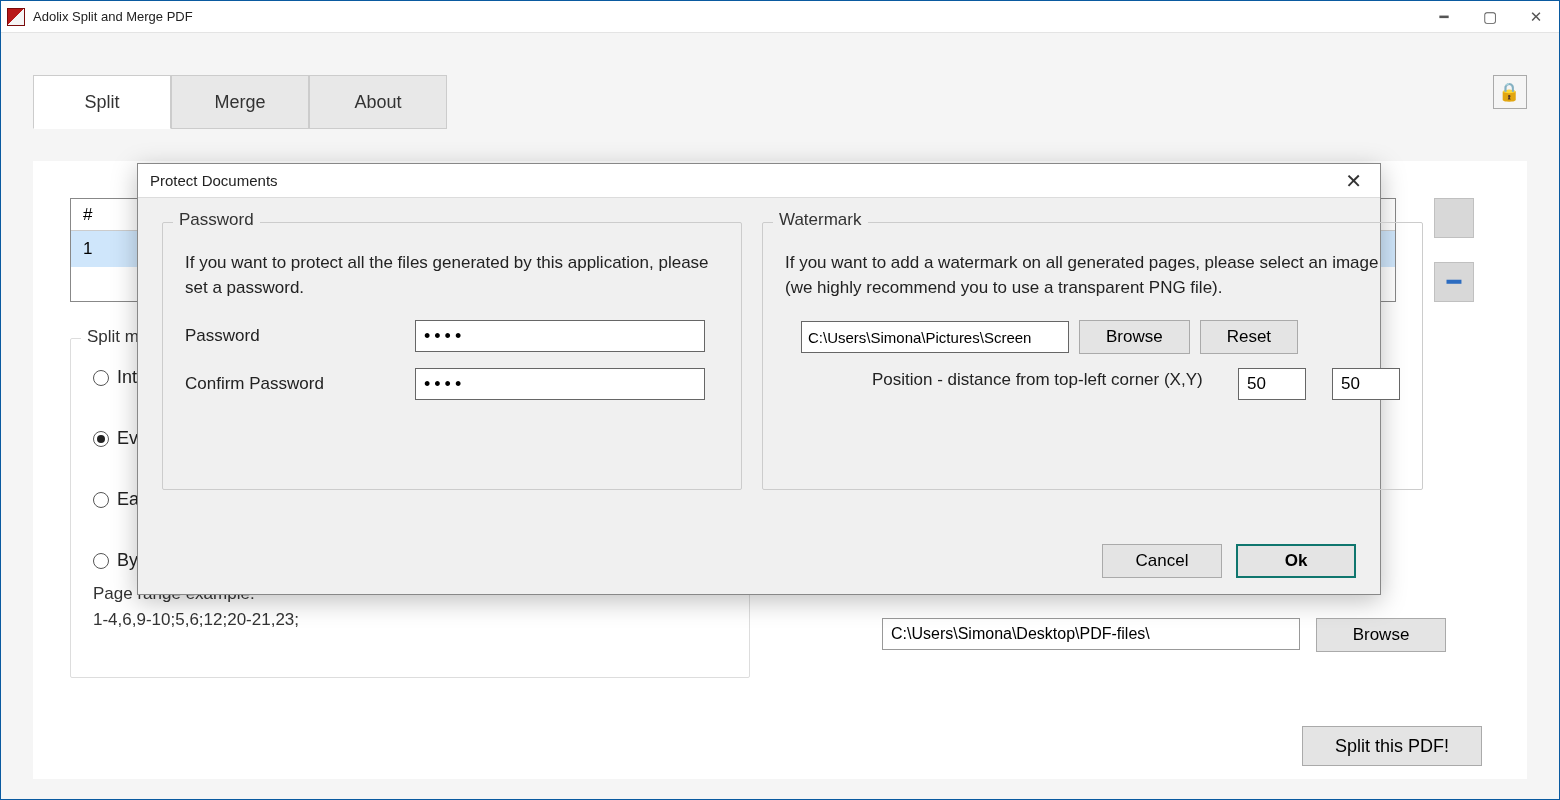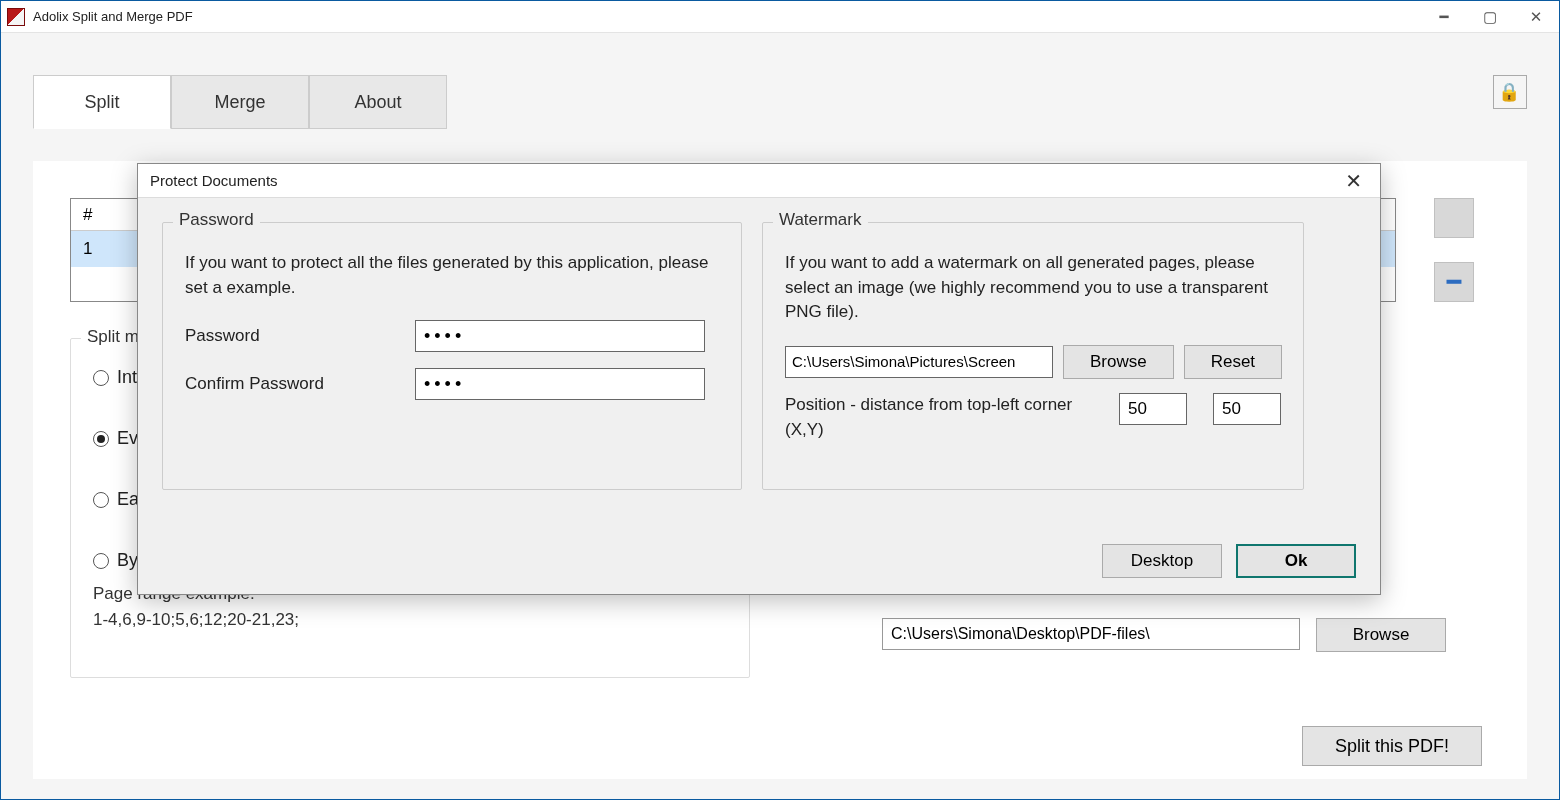--- a/index.html
+++ b/index.html
@@ -107,28 +107,28 @@
     height:34px; background:#fff; display:flex; align-items:center; padding:0 12px;
     font-size:15px; color:#222; border-bottom:1px solid #dcdcdc;gap:47px;
   }
   .dlg-close { margin-left:auto; font-size:20px; color:#333; cursor:pointer; padding:2px 6px;}
   .dlg-body { position:relative; padding:20px 24px 0 24px; height:330px;}
   .fieldset {
     position:absolute; top:24px; width:580px; height:268px;
     border:1px solid #ccc; border-radius:2px; padding:28px 22px 16px 22px;
   }
   .fs-pass { left:24px; }
-  .fs-wm { left:624px; width:542px; }
+  .fs-wm { left:624px; width:661px; }
   .fs-label { position:absolute; top:-13px; left:10px; background:#f0f0f0; padding:0 6px; font-size:17px; color:#333;}
   .desc { font-size:17px; color:#222; line-height:1.45; margin-bottom:20px;}
   .form-row { display:flex; align-items:center; margin:16px 0;}
   .form-label { width:230px; font-size:17px; color:#222;}
   .text-input { flex:0 0 290px; height:32px; border:1px solid #666; background:#fff; font-size:18px; padding:0 8px; letter-spacing:4px;}
   .wm-row { display:flex; align-items:center; gap:10px; margin-bottom:14px;}
-  .wm-path { flex:0 0 268px; height:32px; border:1px solid #666; background:#fff; font-size:15px; padding:0 6px; overflow:hidden; white-space:nowrap;}
+  .wm-path { flex:0 0 268px; height:32px; border:1px solid #666; background:#fff; font-size:15px; padding:0 6px; overflow:hidden; white-space:nowrap;margin-left:16px;}
   .btn {
     height:34px; padding:0 26px; background:#e4e4e4; border:1px solid #aaa;
     font-size:17px; display:inline-flex; align-items:center; justify-content:center; cursor:pointer;
   }
   .wm-pos-row { display:flex; align-items:flex-start; gap:26px;justify-content:flex-end;}
   .wm-pos-label { width:340px; font-size:17px; color:#222; line-height:1.45;}
   .num-input { width:68px; height:32px; border:1px solid #666; background:#fff; font-size:17px; padding:0 8px;}
   .dlg-buttons {
     position:absolute; bottom:16px; right:24px; display:flex; gap:14px;
   }
@@ -207,21 +207,21 @@
     <div class="dlg-title">
       <span>Protect Documents</span>
       <span class="dlg-close">
         <span>✕</span>
       </span>
     </div>
     <div class="dlg-body">
 
       <div class="fieldset fs-pass">
         <div class="fs-label">Password</div>
-        <div class="desc">If you want to protect all the files generated by this application, please set a example.</div>
+        <div class="desc">If you want to protect all the files generated by this application, please set a password.</div>
         <div class="form-row">
           <div class="form-label">Password</div>
           <input class="text-input" type="text" value="••••" style="">
         </div>
         <div class="form-row">
           <div class="form-label">Confirm Password</div>
           <input class="text-input" type="text" value="••••" style="">
         </div>
       </div>
 
@@ -234,17 +234,17 @@
           <div class="btn">Reset</div>
         </div>
         <div class="wm-pos-row">
           <div class="wm-pos-label">Position - distance from top-left corner (X,Y)</div>
           <input class="num-input" type="text" value="50" style="">
           <input class="num-input" type="text" value="50" style="">
         </div>
       </div>
     </div>
     <div class="dlg-buttons">
-      <div class="btn btn-secondary">Desktop</div>
+      <div class="btn btn-secondary">Cancel</div>
       <div class="btn btn-primary">Ok</div>
     </div>
   </div>
 </div>
 
 </body></html>

